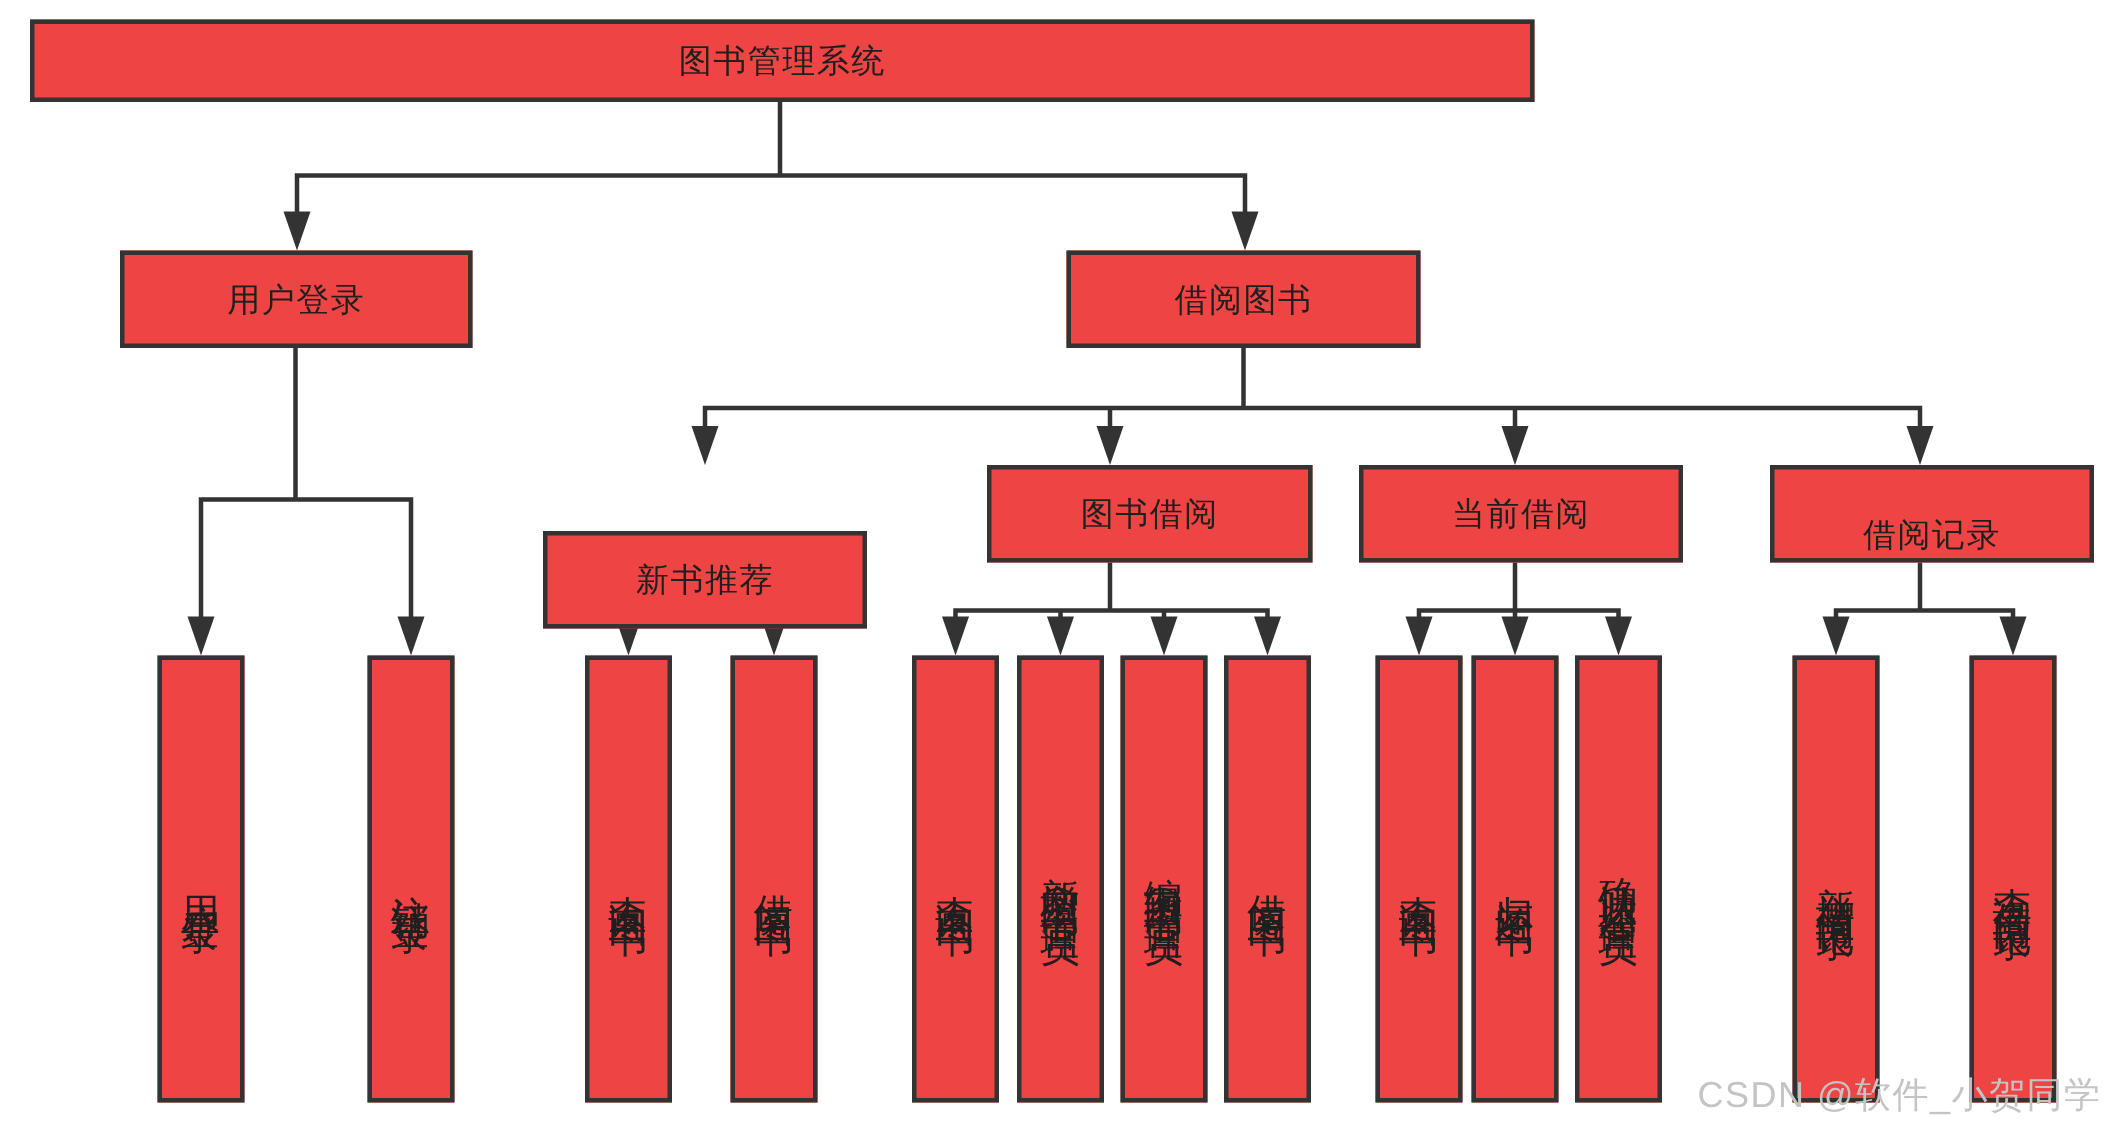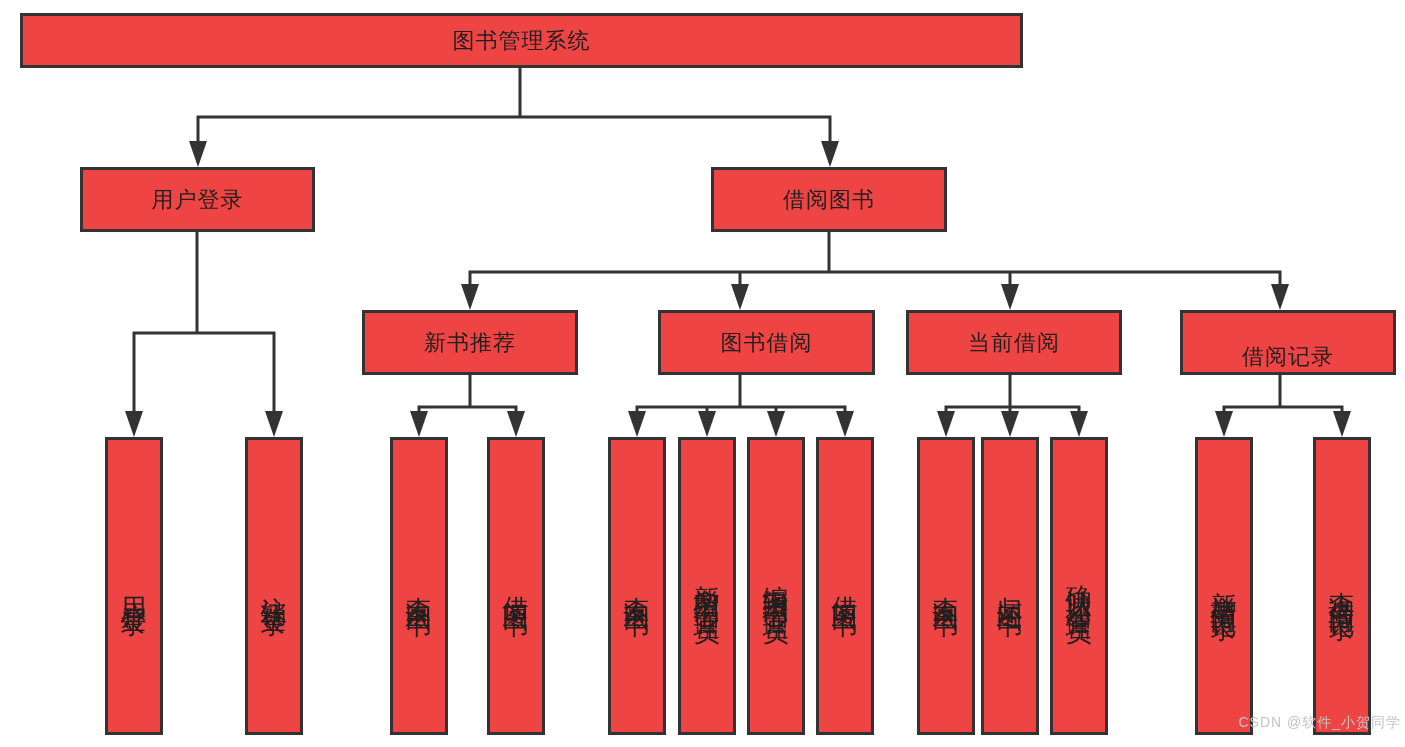--- a/index.html
+++ b/index.html
@@ -56,21 +56,21 @@
     text-orientation: mixed;
     font-size: 26px;
     line-height: 1;
     letter-spacing: 5px;
     white-space: nowrap;
   }
   .watermark {
     position: absolute;
     right: 4px;
     top: 714px;
-    font-size: 14px;
+    font-size: 24px;
     letter-spacing: 1px;
     color: var(--watermark, #c4c4c4);
   }
 </style>
 </head>
 <body>
 
 <div class="canvas">
 
   <svg class="wires" width="1405" height="747" viewBox="0 0 1405 747">
@@ -110,21 +110,21 @@
     <span>图书管理系统</span>
   </div>
 
   <div class="node h lvl2" style="left:80px;width:235px;">
     <span>用户登录</span>
   </div>
   <div class="node h lvl2" style="left:711px;width:236px;">
     <span>借阅图书</span>
   </div>
 
-  <div class="node h lvl3" style="left:362px;">
+  <div class="node h lvl3" style="left:362px;margin-top:44px;">
     <span>新书推荐</span>
   </div>
   <div class="node h lvl3" style="left:658px;width:217px;">
     <span>图书借阅</span>
   </div>
   <div class="node h lvl3" style="left:906px;">
     <span>当前借阅</span>
   </div>
   <div class="node h lvl3" style="left:1180px;align-items:flex-end;">
     <span>借阅记录</span>

